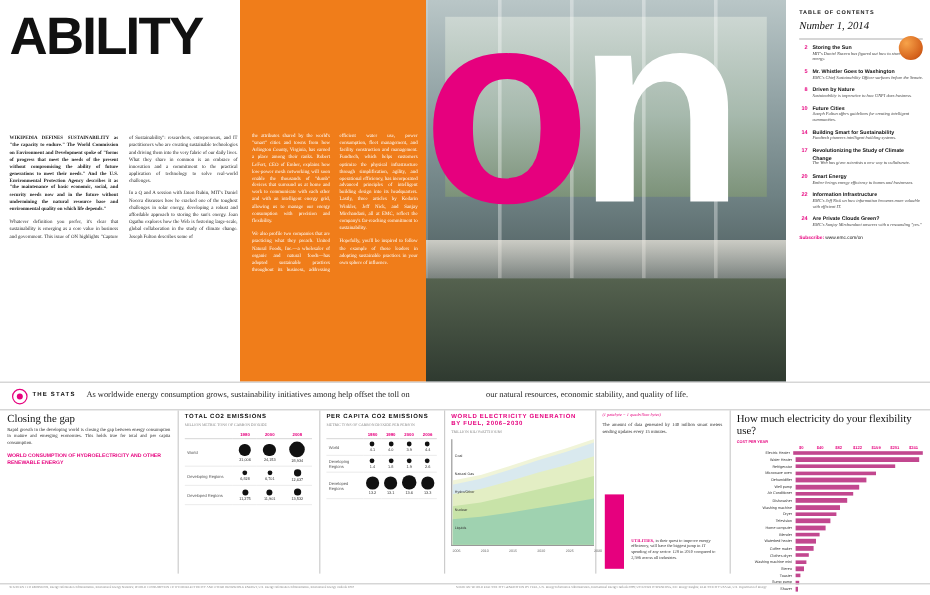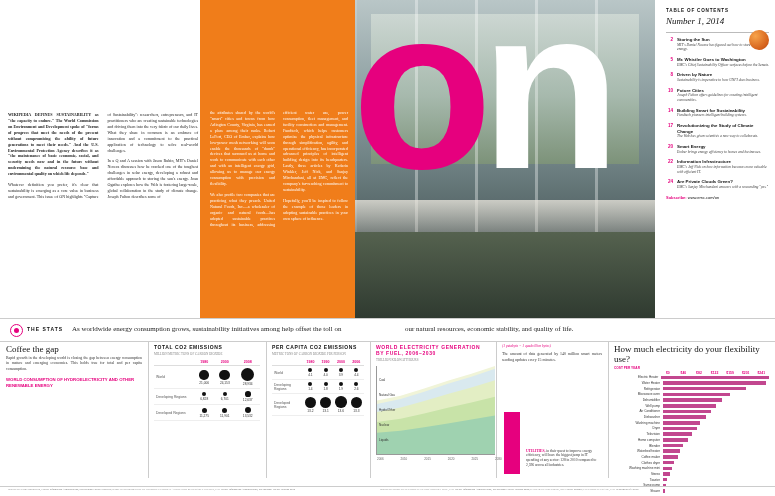--- a/index.html
+++ b/index.html
@@ -131,20 +131,21 @@
 </style>
 </head>
 <body>
 
 <div class="page">
 
   <div class="top">
 
     <div class="titleblock">
       <div class="bigtitle">
+        <span class="l2">ABILITY</span>
       </div>
       <div class="leftcols">
         <p class="lead">WIKIPEDIA DEFINES SUSTAINABILITY as "the capacity to endure." The World Commission on Environment and Development spoke of "forms of progress that meet the needs of the present without compromising the ability of future generations to meet their needs." And the U.S. Environmental Protection Agency describes it as "the maintenance of basic economic, social, and security needs now and in the future without undermining the natural resource base and environmental quality on which life depends."</p>
         <p>Whatever definition you prefer, it's clear that sustainability is emerging as a core value in business and government. This issue of ON highlights "Capture of Sustainability": researchers, entrepreneurs, and IT practitioners who are creating sustainable technologies and driving them into the very fabric of our daily lives. What they share in common is an embrace of innovation and a commitment to the practical application of technology to solve real-world challenges.</p>
         <p>In a Q and A session with Jason Rubin, MIT's Daniel Nocera discusses how he cracked one of the toughest challenges in solar energy, developing a robust and affordable approach to storing the sun's energy. Joan Ogathu explores how the Web is fostering large-scale, global collaboration in the study of climate change. Joseph Fulton describes some of</p>
       </div>
     </div>
 
     <div class="orange">
       <div class="cols">
@@ -255,21 +256,21 @@
 
   <div class="bottom">
 
     <div class="vline" style="left:148px"></div>
     <div class="vline" style="left:266px"></div>
     <div class="vline" style="left:370px"></div>
     <div class="vline" style="left:496px"></div>
     <div class="vline" style="left:608px"></div>
 
     <div class="panel p1">
-      <div class="ptitle">Coffee the gap</div>
+      <div class="ptitle">Closing the gap</div>
       <div class="ptxt">Rapid growth in the developing world is closing the gap between energy consumption in mature and emerging economies. This holds true for total and per capita consumption.</div>
       <div class="sub">WORLD CONSUMPTION OF HYDROELECTRICITY AND OTHER RENEWABLE ENERGY</div>
     </div>
 
     <div class="panel p2">
       <div class="ptitle sans">TOTAL CO2 EMISSIONS</div>
       <div class="ptxt" style="font-size:3.2px;color:#888">MILLION METRIC TONS OF CARBON DIOXIDE</div>
       <table class="tbl" id="tbl-total">
           <tbody>
             <tr>

